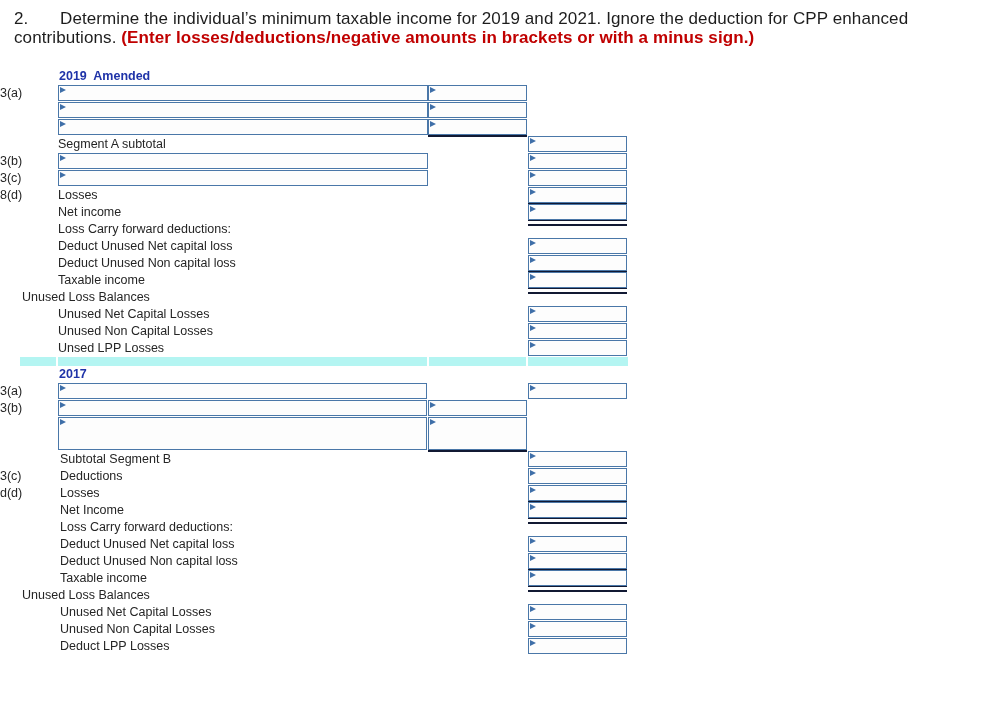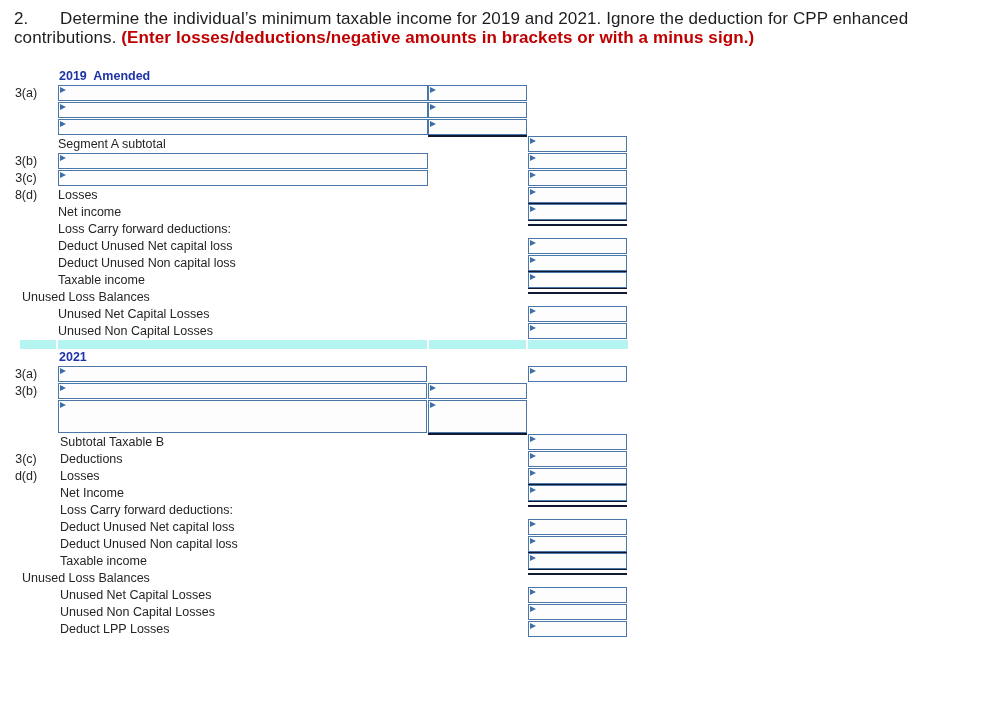--- a/index.html
+++ b/index.html
@@ -25,21 +25,21 @@
   
   #sheet{position:absolute;left:0;top:68px;width:985px;}
 
   .row{position:relative;height:17px;}
   .row.tall{height:34px;}
   .row.gap{height:9px;}
 
   
   .code{
     position:absolute;left:0;top:0;width:52px;height:17px;
-    text-align:center; font-size:12.5px; line-height:17px; color:#252525;
+    text-align:left; font-size:12.5px; line-height:17px; color:#252525;
   }
   .txt{
     position:absolute;top:0;height:17px;
     font-size:12.5px;line-height:17px;color:#252525;white-space:nowrap;
   }
   .txt.i0{left:22px;text-align:center;}
   .txt.i1{left:58px;}
   .txt.i2{left:60px;}
   .b{font-weight:normal;}
 
@@ -164,46 +164,50 @@
       <div class="txt i0 b">Unused Loss Balances</div>
     </div>
     <div class="row">
       <div class="txt i1">Unused Net Capital Losses</div>
       <div class="bx c3" tabindex="0"></div>
     </div>
     <div class="row">
       <div class="txt i1">Unused Non Capital Losses</div>
       <div class="bx c3" tabindex="0"></div>
     </div>
+    <div class="row">
+      <div class="txt i1">Unsed LPP Losses</div>
+      <div class="bx c3" tabindex="0"></div>
+    </div>
     <div class="row gap">
       <div class="band s1"></div>
       <div class="band s2"></div>
       <div class="band s3"></div>
       <div class="band s4"></div>
     </div>
     <div class="row">
-      <div class="yrlabel">2021</div>
+      <div class="yrlabel">2017</div>
     </div>
     <div class="row">
       <div class="code">3(a)</div>
       <div class="bx c12" tabindex="0"></div>
       <div class="bx c3" tabindex="0"></div>
     </div>
     <div class="row">
       <div class="code">3(b)</div>
       <div class="bx c12" tabindex="0"></div>
       <div class="bx c2" tabindex="0"></div>
     </div>
     <div class="row tall">
       <div class="bx c12 h32" tabindex="0"></div>
       <div class="bx c2 h32" tabindex="0"></div>
       <div class="rule r2" style="top: 33px;"></div>
     </div>
     <div class="row">
-      <div class="txt i2 b">Subtotal Taxable B</div>
+      <div class="txt i2 b">Subtotal Segment B</div>
       <div class="bx c3" tabindex="0"></div>
     </div>
     <div class="row">
       <div class="code">3(c)</div>
       <div class="txt i2">Deductions</div>
       <div class="bx c3" tabindex="0"></div>
     </div>
     <div class="row">
       <div class="code">d(d)</div>
       <div class="txt i2">Losses</div>

